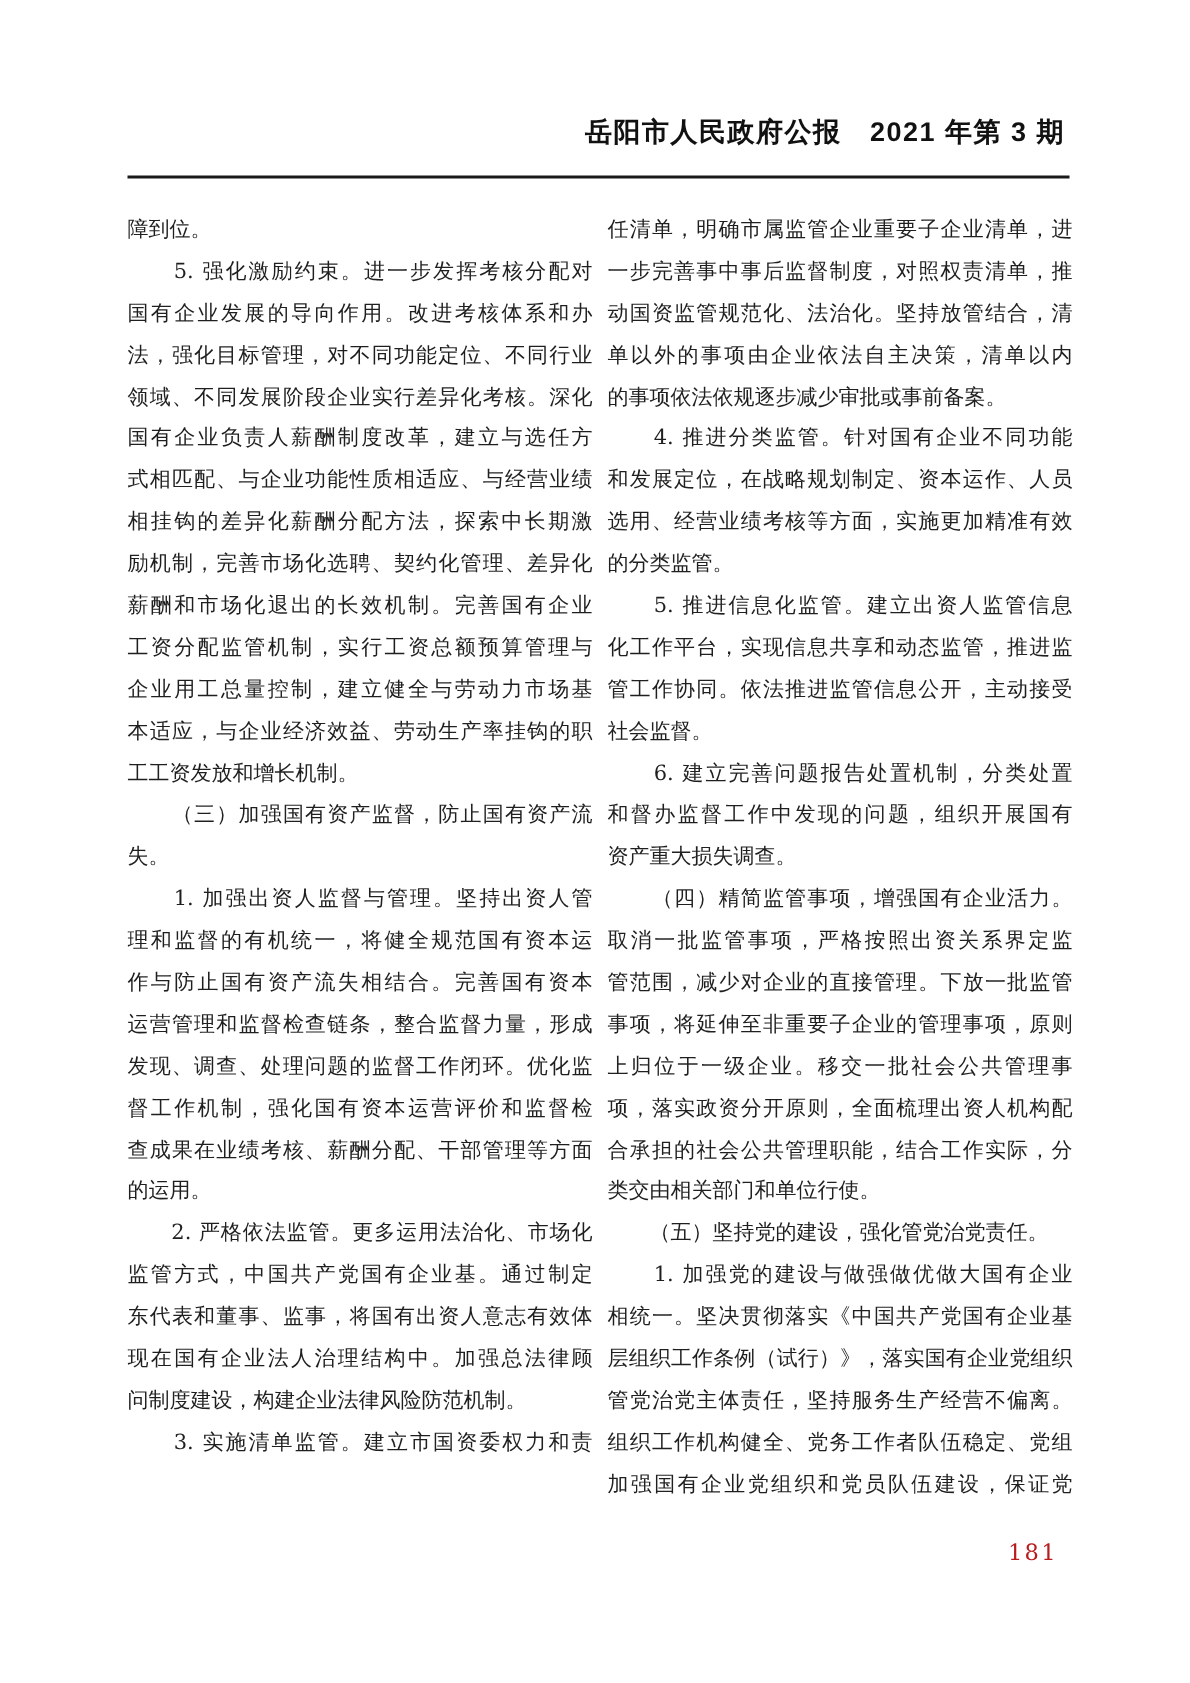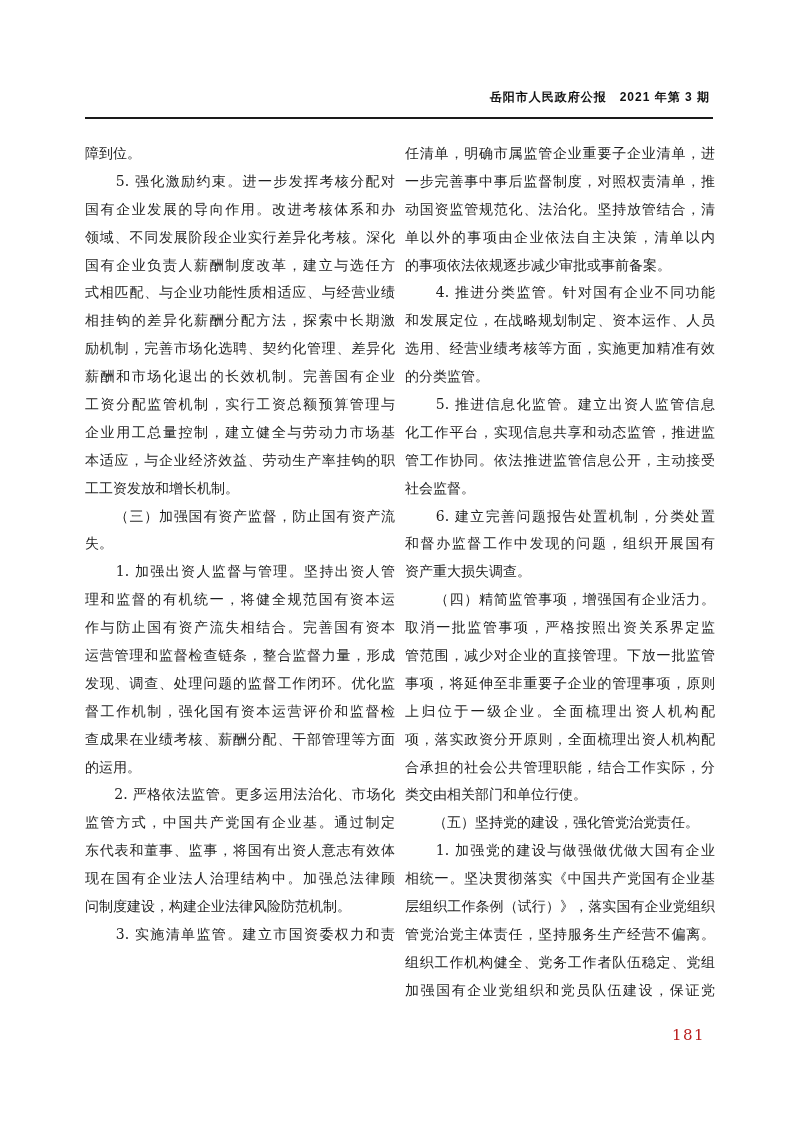--- a/index.html
+++ b/index.html
@@ -6,25 +6,25 @@
   .page {
     position: relative;
     width: 793px;
     height: 1122px;
     background: #ffffff;
     overflow: hidden;
     color: #1c1c1c;
   }
   .header-title {
     position: absolute;
-    top: 89px;
+    top: 76px;
     right: 83px;
     font-family: "Liberation Sans", "DejaVu Sans", sans-serif;
     font-weight: 600;
-    font-size: 12px;
+    font-size: 18px;
     letter-spacing: 1px;
     color: #111111;
     white-space: nowrap;
   }
   .header-rule {
     position: absolute;
     top: 117px;
     left: 85px;
     width: 628px;
     height: 2px;
@@ -70,20 +70,21 @@
 
   <div class="header-title">岳阳市人民政府公报　2021 年第 3 期</div>
 
   <div class="header-rule"></div>
 
   <div class="columns">
     <div class="column">
         <div class="line para-last">障到位。</div>
         <div class="line">　　5. 强化激励约束。进一步发挥考核分配对</div>
         <div class="line">国有企业发展的导向作用。改进考核体系和办</div>
+        <div class="line">法，强化目标管理，对不同功能定位、不同行业</div>
         <div class="line">领域、不同发展阶段企业实行差异化考核。深化</div>
         <div class="line">国有企业负责人薪酬制度改革，建立与选任方</div>
         <div class="line">式相匹配、与企业功能性质相适应、与经营业绩</div>
         <div class="line">相挂钩的差异化薪酬分配方法，探索中长期激</div>
         <div class="line">励机制，完善市场化选聘、契约化管理、差异化</div>
         <div class="line">薪酬和市场化退出的长效机制。完善国有企业</div>
         <div class="line">工资分配监管机制，实行工资总额预算管理与</div>
         <div class="line">企业用工总量控制，建立健全与劳动力市场基</div>
         <div class="line">本适应，与企业经济效益、劳动生产率挂钩的职</div>
         <div class="line para-last">工工资发放和增长机制。</div>
@@ -118,21 +119,21 @@
         <div class="line">化工作平台，实现信息共享和动态监管，推进监</div>
         <div class="line">管工作协同。依法推进监管信息公开，主动接受</div>
         <div class="line para-last">社会监督。</div>
         <div class="line">　　6. 建立完善问题报告处置机制，分类处置</div>
         <div class="line">和督办监督工作中发现的问题，组织开展国有</div>
         <div class="line para-last">资产重大损失调查。</div>
         <div class="line">　　（四）精简监管事项，增强国有企业活力。</div>
         <div class="line">取消一批监管事项，严格按照出资关系界定监</div>
         <div class="line">管范围，减少对企业的直接管理。下放一批监管</div>
         <div class="line">事项，将延伸至非重要子企业的管理事项，原则</div>
-        <div class="line">上归位于一级企业。全面梳理出资人机构配</div>
+        <div class="line">上归位于一级企业。移交一批社会公共管理事</div>
         <div class="line">项，落实政资分开原则，全面梳理出资人机构配</div>
         <div class="line">合承担的社会公共管理职能，结合工作实际，分</div>
         <div class="line para-last">类交由相关部门和单位行使。</div>
         <div class="line para-last">　　（五）坚持党的建设，强化管党治党责任。</div>
         <div class="line">　　1. 加强党的建设与做强做优做大国有企业</div>
         <div class="line">相统一。坚决贯彻落实《中国共产党国有企业基</div>
         <div class="line">层组织工作条例（试行）》，落实国有企业党组织</div>
         <div class="line">管党治党主体责任，坚持服务生产经营不偏离。</div>
         <div class="line">组织工作机构健全、党务工作者队伍稳定、党组</div>
         <div class="line">加强国有企业党组织和党员队伍建设，保证党</div>

